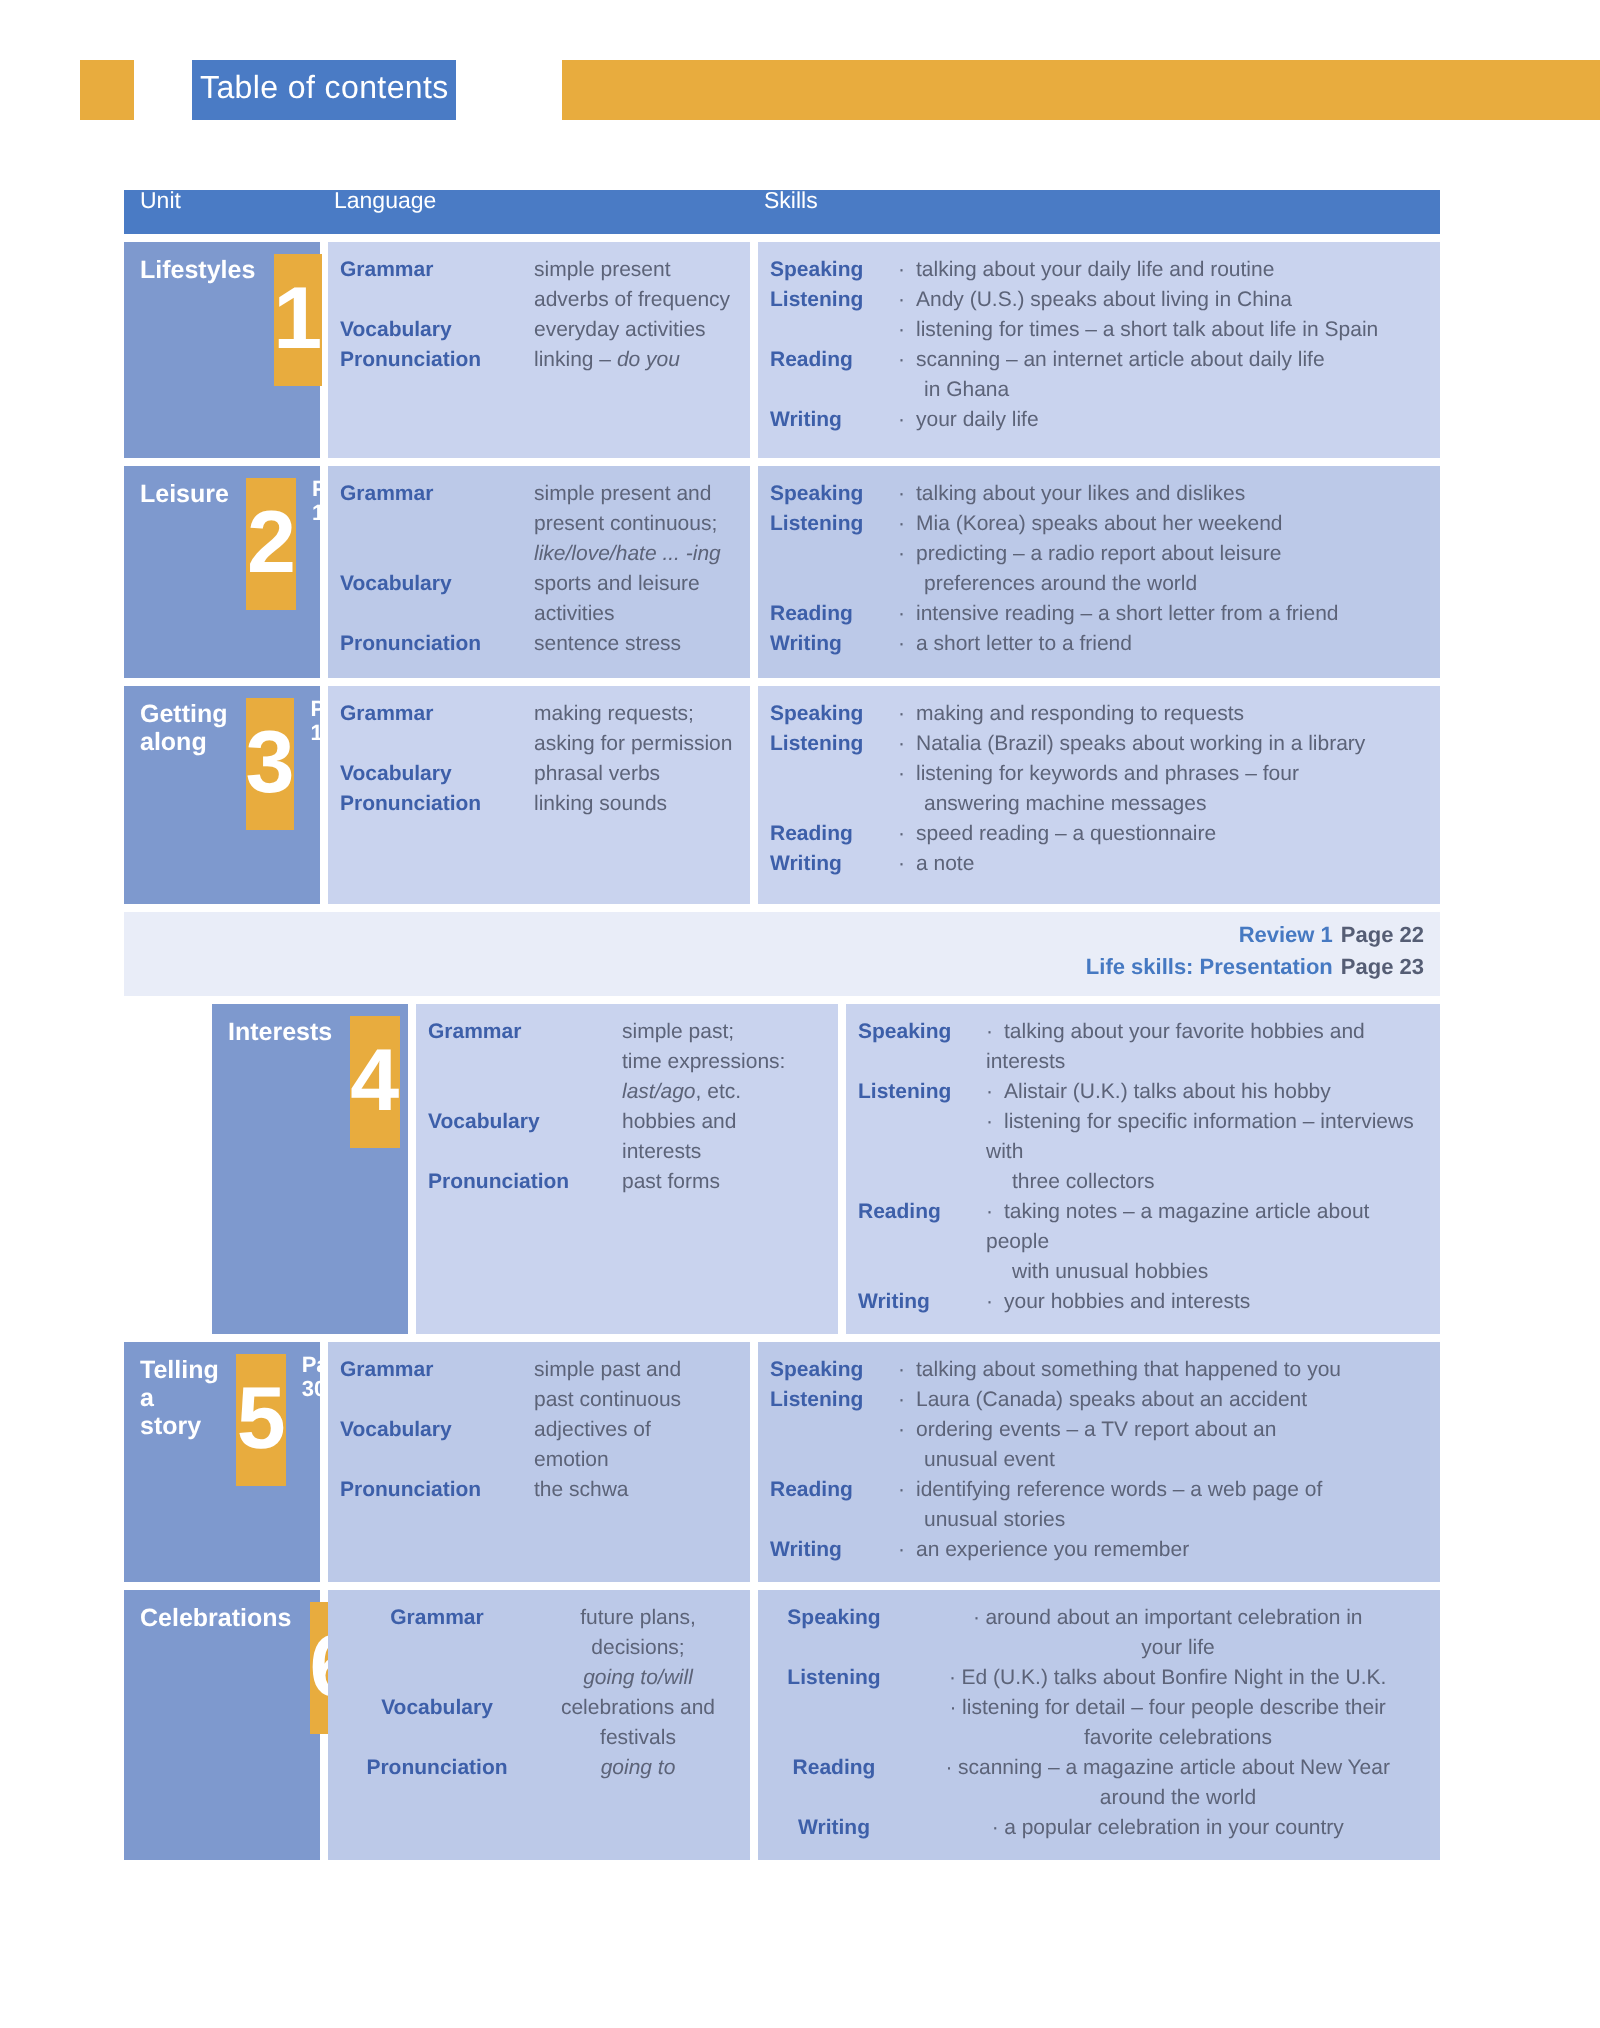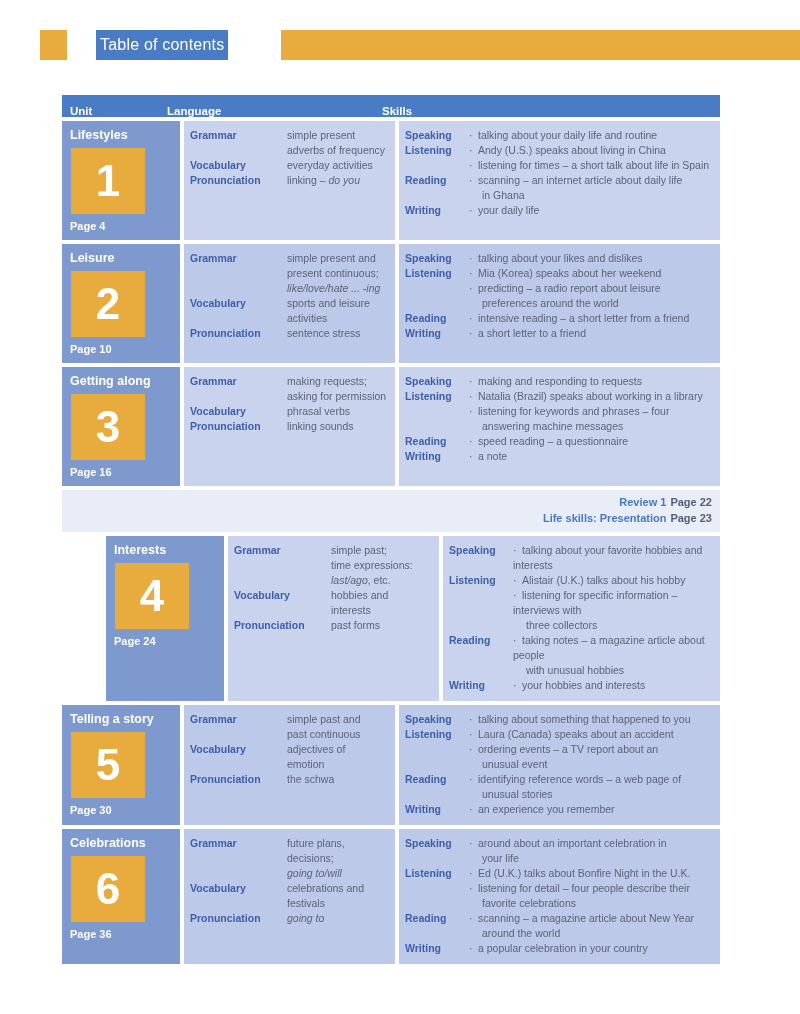--- a/index.html
+++ b/index.html
@@ -23,27 +23,27 @@
   
   .top-square{position:absolute;left:40px;top:30px;width:27px;height:30px;background:var(--accent-orange)}
   .title-box{
     position:absolute;left:96px;top:30px;height:30px;line-height:30px;
     background:var(--title-blue);color:#fff;font-size:16px;padding:0 4px;letter-spacing:.2px;
   }
   .top-bar{position:absolute;left:281px;top:30px;right:0;height:30px;background:var(--accent-orange)}
 
   
   .toc-table{position:absolute;left:62px;top:95px;width:658px}
-  .thead{display:flex;background:var(--header-blue);color:#fff;font-weight:bold;font-size:11.5px;height:22px;align-items:flex-end;box-sizing:border-box}
+  .thead{display:flex;background:var(--header-blue);color:#fff;font-weight:normal;font-size:11.5px;height:22px;align-items:flex-start;box-sizing:border-box}
   .h-unit{box-sizing:border-box;width:105px;padding-left:8px}
   .h-lang{box-sizing:border-box;width:215px}
   .h-skills{flex:1}
 
   .row{display:flex;gap:4px;margin-top:4px;background:#fff}
-  .unit-cell{box-sizing:border-box;width:118px;background:var(--unit-blue);color:#fff;display:flex;flex-direction:column}
+  .unit-cell{box-sizing:border-box;width:98px;background:var(--unit-blue);color:#fff;display:flex;}
   .unit-title{font-size:12.5px;font-weight:bold;margin:7px 0 0 8px;line-height:14px}
   .unit-square{width:74px;height:66px;background:var(--accent-orange);margin:6px 0 0 9px;display:flex;align-items:center;justify-content:center}
   .unit-number{font-size:44px;font-weight:bold;color:#fff;line-height:1}
   .unit-page{font-size:11px;font-weight:bold;margin:6px 0 8px 8px}
 
   .lang-cell{box-sizing:border-box;width:211px;padding:7px 4px 8px 6px}
   .skills-cell{box-sizing:border-box;flex:1;padding:7px 4px 8px 6px}
   .row.light .lang-cell,.row.light .skills-cell{background:var(--row-light)}
   .row.dark  .lang-cell,.row.dark  .skills-cell{background:var(--row-dark)}
 
@@ -423,21 +423,21 @@
           <div class="entry">
             <div class="skill-label">Writing</div>
             <div class="bullets">
               <div class="bullet">
                 <div class="bullet-line"><span class="dot">·</span><span>an experience you remember</span></div>
               </div>
             </div>
           </div>
         </div>
       </div>
-      <div class="row dark" style="min-height: 131px;">
+      <div class="row dark" style="min-height: 131px; text-align: center;">
         <div class="unit-cell">
           <div class="unit-title">Celebrations</div>
           <div class="unit-square">
             <div class="unit-number">6</div>
           </div>
           <div class="unit-page">Page 36</div>
         </div>
         <div class="lang-cell">
           <div class="entry">
             <div class="lang-label">Grammar</div>

